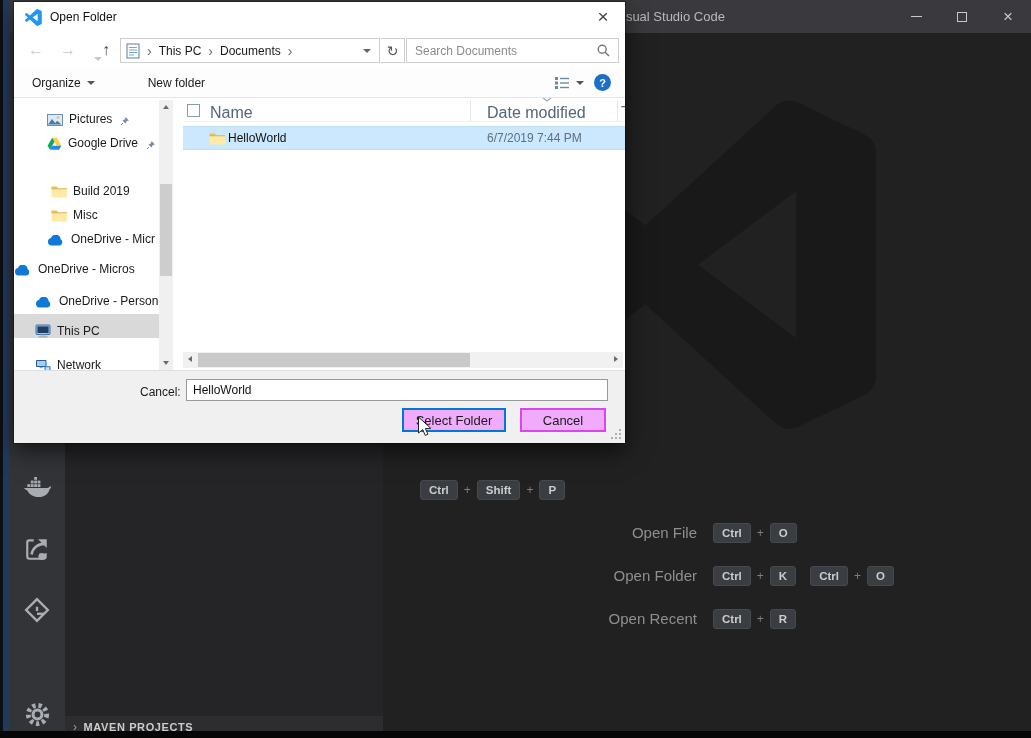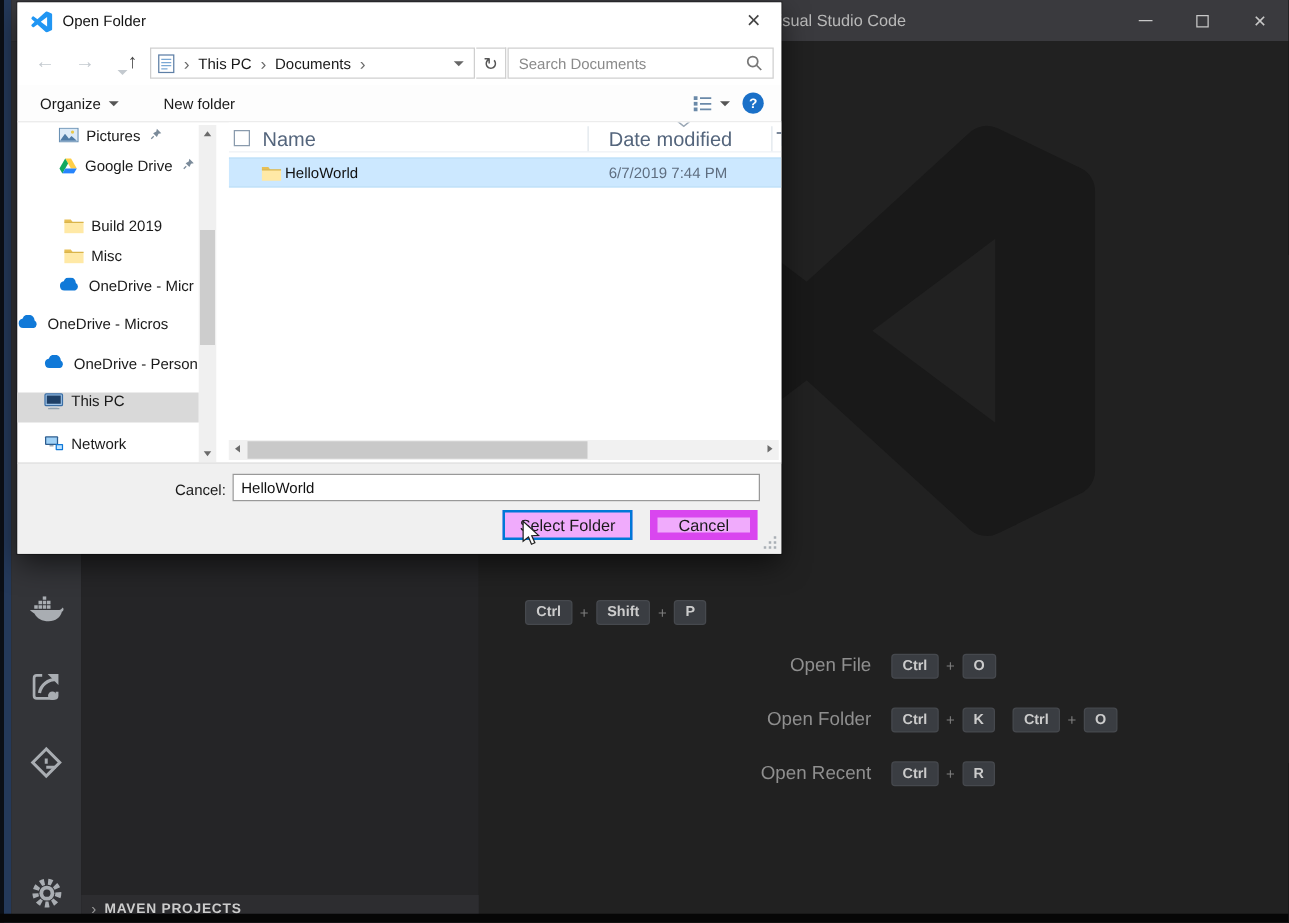--- a/index.html
+++ b/index.html
@@ -61,21 +61,21 @@
     display:flex; align-items:center; }
   .search-ph { margin-left:8px; color:#8a8a8a; font-size:12px; flex:1; }
   .dlg-toolbar { position:absolute; left:0; top:66px; right:0; height:30px; background:#fdfdfd; border-bottom:1px solid #e6e6e6;
     display:flex; align-items:center; }
   .tb-item { display:flex; align-items:center; font-size:12px; color:#1a1a1a; }
   .tri-down { border-top:4px solid #555; border-left:4px solid transparent; border-right:4px solid transparent; margin-left:6px; }
   .help-circle { width:17px; height:17px; border-radius:50%; background:#1a70c8; color:#fff; font-size:11px; font-weight:bold;
     display:flex; align-items:center; justify-content:center; }
   .dlg-body { position:absolute; left:0; top:96px; right:0; height:272px; background:#fff; }
   
-  .side-item { position:absolute; height:24px; display:flex; align-items:flex-start; gap:6px; font-size:12px; color:#1a1a1a; white-space:nowrap; overflow:hidden; }
+  .side-item { position:absolute; height:24px; display:flex; align-items:flex-end; gap:6px; font-size:12px; color:#1a1a1a; white-space:nowrap; overflow:hidden; }
   .side-item.sel { background:#d9d9d9; }
   .pin { margin-left:2px; }
   .vscroll { position:absolute; left:145px; top:2px; width:14px; height:270px; background:#f0f0f0; }
   .vscroll .thumb { position:absolute; left:1px; width:12px; top:84px; height:92px; background:#cdcdcd; }
   .arr { position:absolute; width:0; height:0; }
   .arr.up { left:4px; top:5px; border-bottom:4px solid #6b6b6b; border-left:3.5px solid transparent; border-right:3.5px solid transparent; }
   .arr.down { left:4px; bottom:5px; border-top:4px solid #6b6b6b; border-left:3.5px solid transparent; border-right:3.5px solid transparent; }
   
   .filelist { position:absolute; left:169px; top:0; right:0; bottom:0; background:#fff; overflow:hidden; }
   .fl-header { position:absolute; left:0; top:2px; right:0; height:22px; border-bottom:1px solid #eef1f5; }
@@ -91,21 +91,21 @@
   .hscroll .thumb { position:absolute; left:15px; top:1px; width:272px; height:14px; background:#c9c9c9; }
   .arr.left { left:5px; top:4px; border-right:4px solid #6b6b6b; border-top:3.5px solid transparent; border-bottom:3.5px solid transparent; }
   .arr.right { right:5px; top:4px; border-left:4px solid #6b6b6b; border-top:3.5px solid transparent; border-bottom:3.5px solid transparent; }
   
   .dlg-footer { position:absolute; left:0; top:368px; right:0; bottom:0; background:#f0f0f0; border-top:1px solid #dfdfdf; }
   .folder-label { position:absolute; left:126px; top:14px; width:40px; text-align:right; font-size:12px; }
   .folder-input { position:absolute; left:172px; top:8px; width:422px; height:22px; border:1px solid #999; background:#fff;
     font-size:12px; padding:0 6px; font-family:"Liberation Sans",sans-serif; color:#111; }
   .btn { position:absolute; top:37px; height:24px; font-size:13px; background:#f0abfc; display:flex; align-items:center; justify-content:center; }
   .btn.primary { left:388px; width:104px; border:2px solid #0078d7; }
-  .btn.plain { left:506px; width:86px; border:6px solid #d946ef; }
+  .btn.plain { left:506px; width:86px; border:2px solid #d946ef; }
   .grip { position:absolute; right:4px; bottom:4px; width:10px; height:10px; }
   .grip i { position:absolute; width:2px; height:2px; background:#a9afb5; }
   .cursor { position:absolute; left:417px; top:416px; z-index:30; }
 </style>
 </head>
 <body>
 
 <div class="screen">
 
   <div class="edge-strip"></div>
@@ -262,21 +262,21 @@
           <path d="M8.2 8.2 12 12" stroke="#777" stroke-width="1.4"></path>
         </svg>
       </div>
     </div>
 
     <div class="dlg-toolbar">
       <div class="tb-item" style="margin-left:18px">
         <span>Organize</span>
         <span class="tri-down"></span>
       </div>
-      <div class="tb-item" style="margin-left:36px">
+      <div class="tb-item" style="margin-left:53px">
         <span>New folder</span>
       </div>
       <div class="tb-item" style="margin-left:auto;margin-right:10px">
         <svg width="16" height="14" viewBox="0 0 16 14">
           <g fill="#6a89a8">
               <rect x="1" y="1" width="3" height="3"></rect>
               <rect x="1" y="5.5" width="3" height="3"></rect>
               <rect x="1" y="10" width="3" height="3"></rect>
             </g>
           <g stroke="#6a89a8" stroke-width="1.4">

